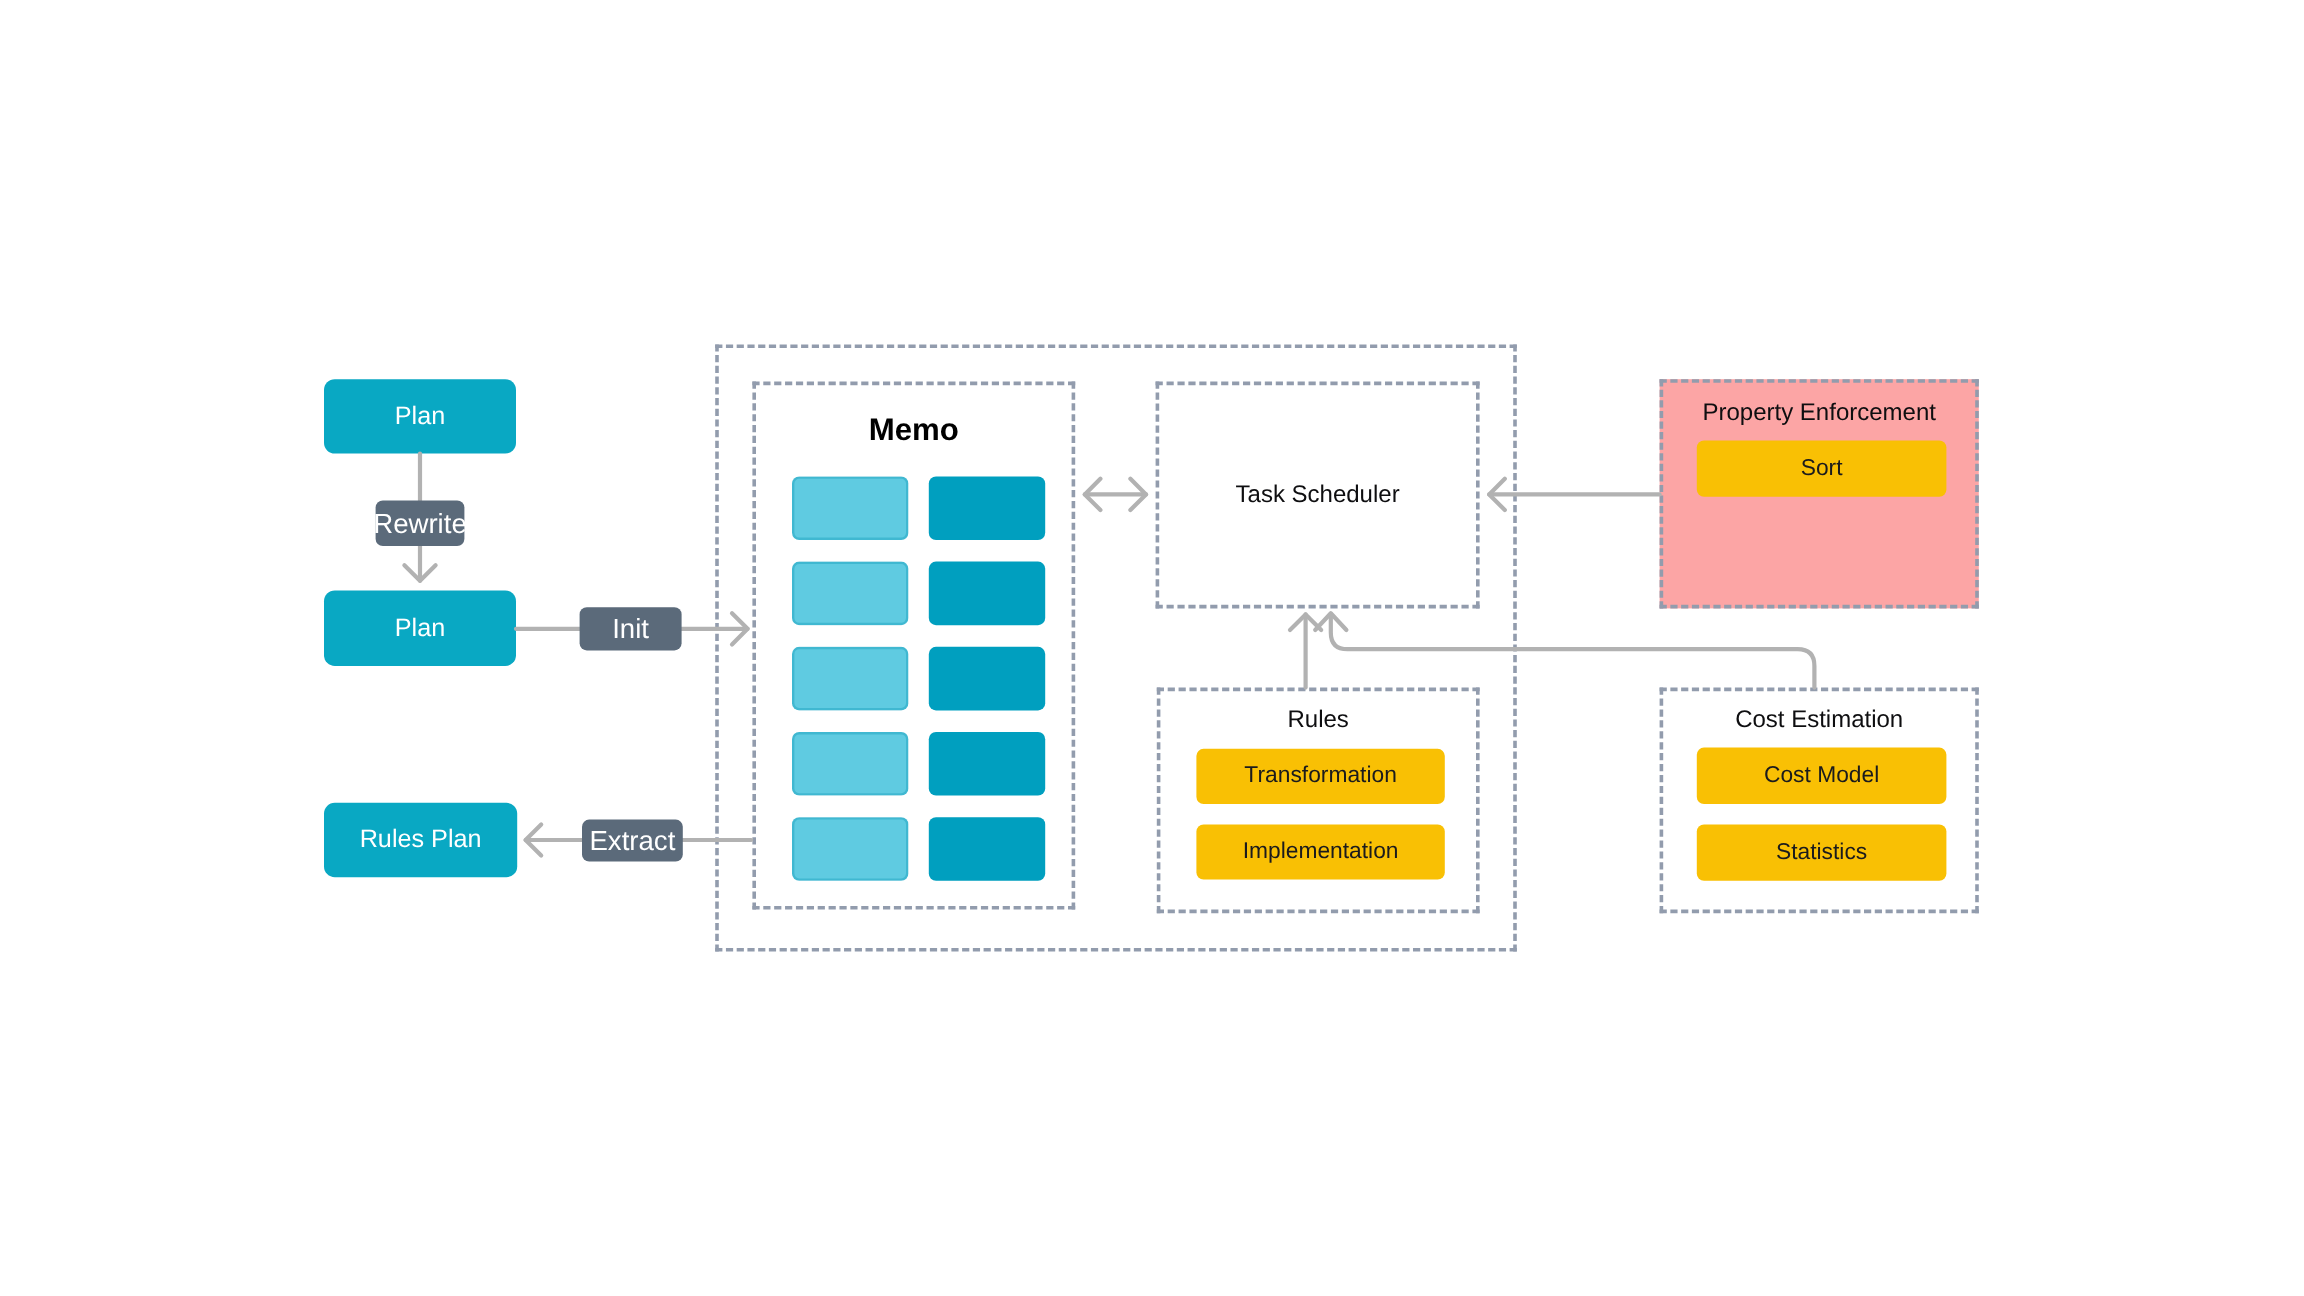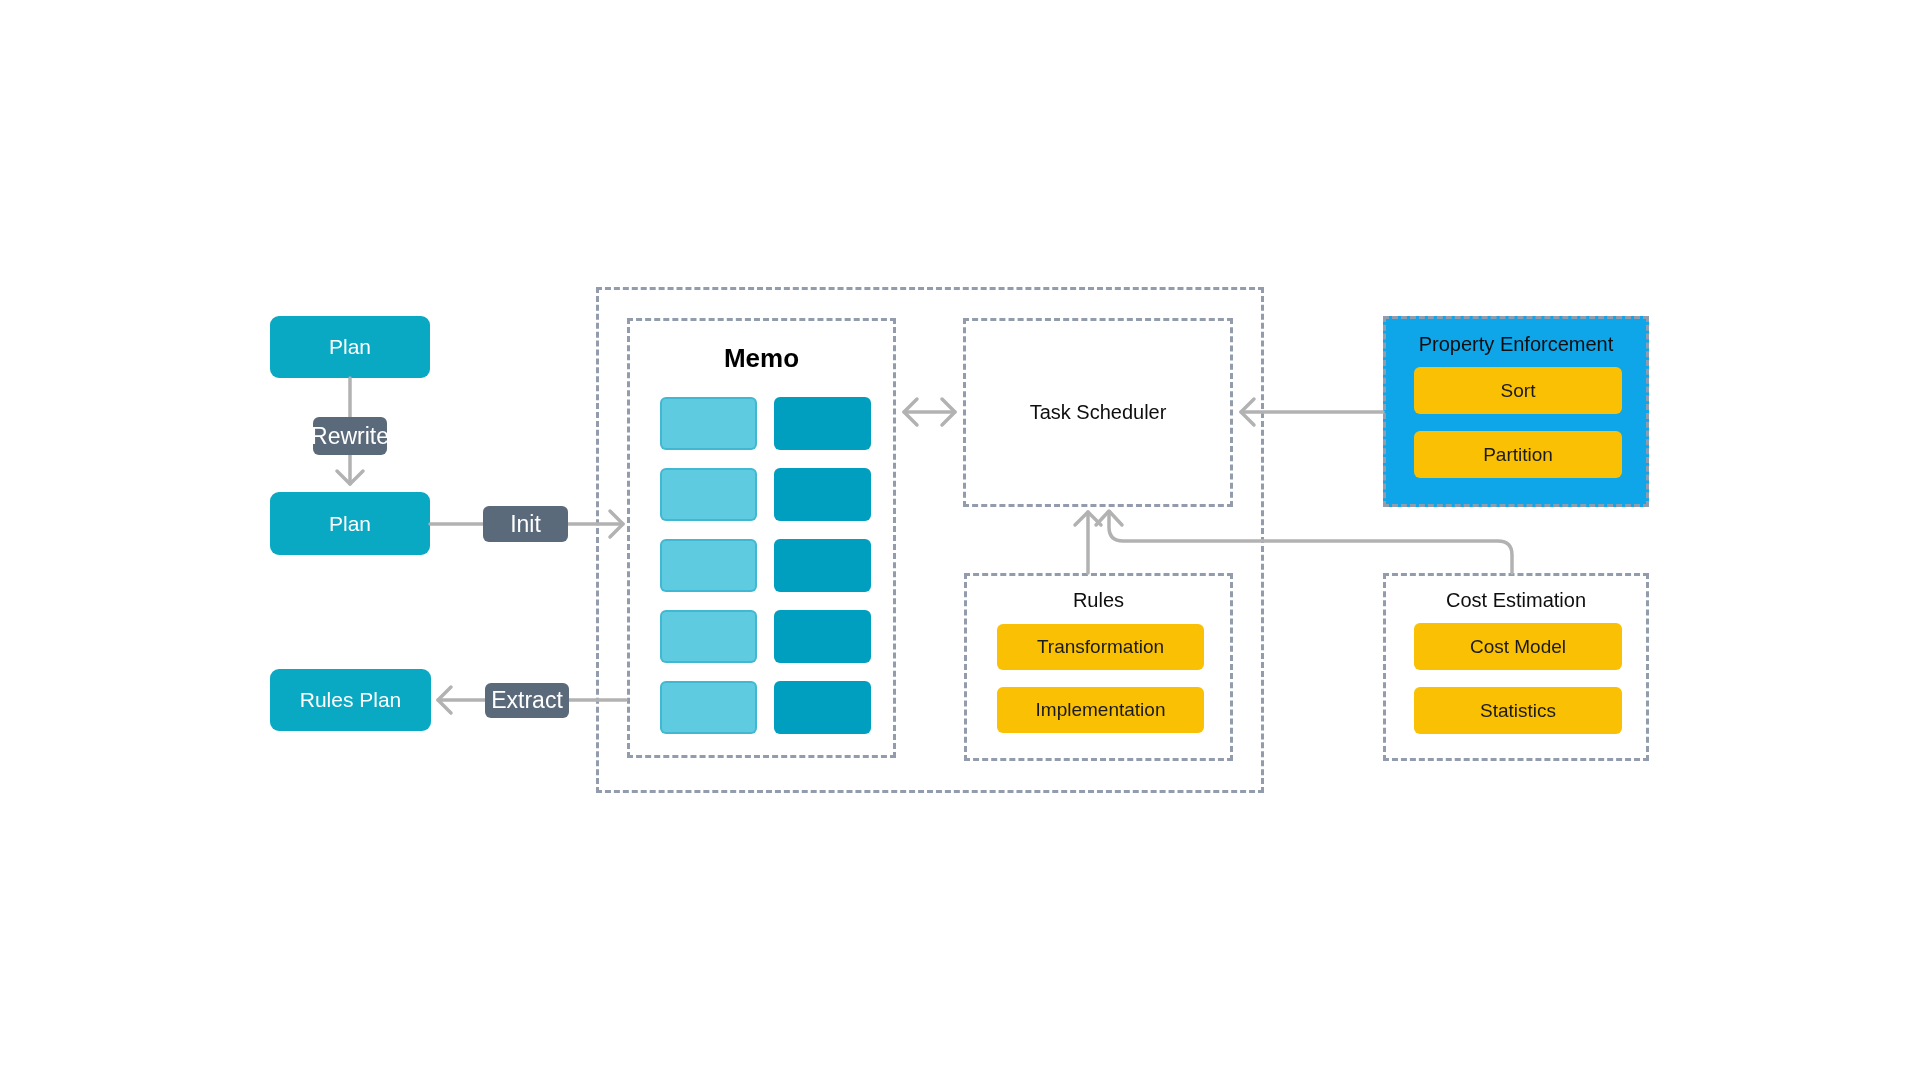--- a/index.html
+++ b/index.html
@@ -107,28 +107,25 @@
     <div class="btn-stack" style="top:48px;">
       <div class="yellow-btn">
         <span>Transformation</span>
       </div>
       <div class="yellow-btn">
         <span>Implementation</span>
       </div>
     </div>
   </div>
 
-  <div class="dashed-box" style="left:1383px;top:316px;width:266px;height:191px;background:#0ea5e9;">
+  <div class="dashed-box" style="left:1383px;top:316px;width:266px;height:191px;background:#fca5a5;">
     <div class="group-title" style="margin-top:14px;">Property Enforcement</div>
     <div class="btn-stack" style="top:48px;">
       <div class="yellow-btn">
         <span>Sort</span>
-      </div>
-      <div class="yellow-btn">
-        <span>Partition</span>
       </div>
     </div>
   </div>
 
   <div class="dashed-box" style="left:1383px;top:573px;width:266px;height:188px;background:#fff;">
     <div class="group-title" style="margin-top:13px;">Cost Estimation</div>
     <div class="btn-stack" style="top:47px;">
       <div class="yellow-btn">
         <span>Cost Model</span>
       </div>

